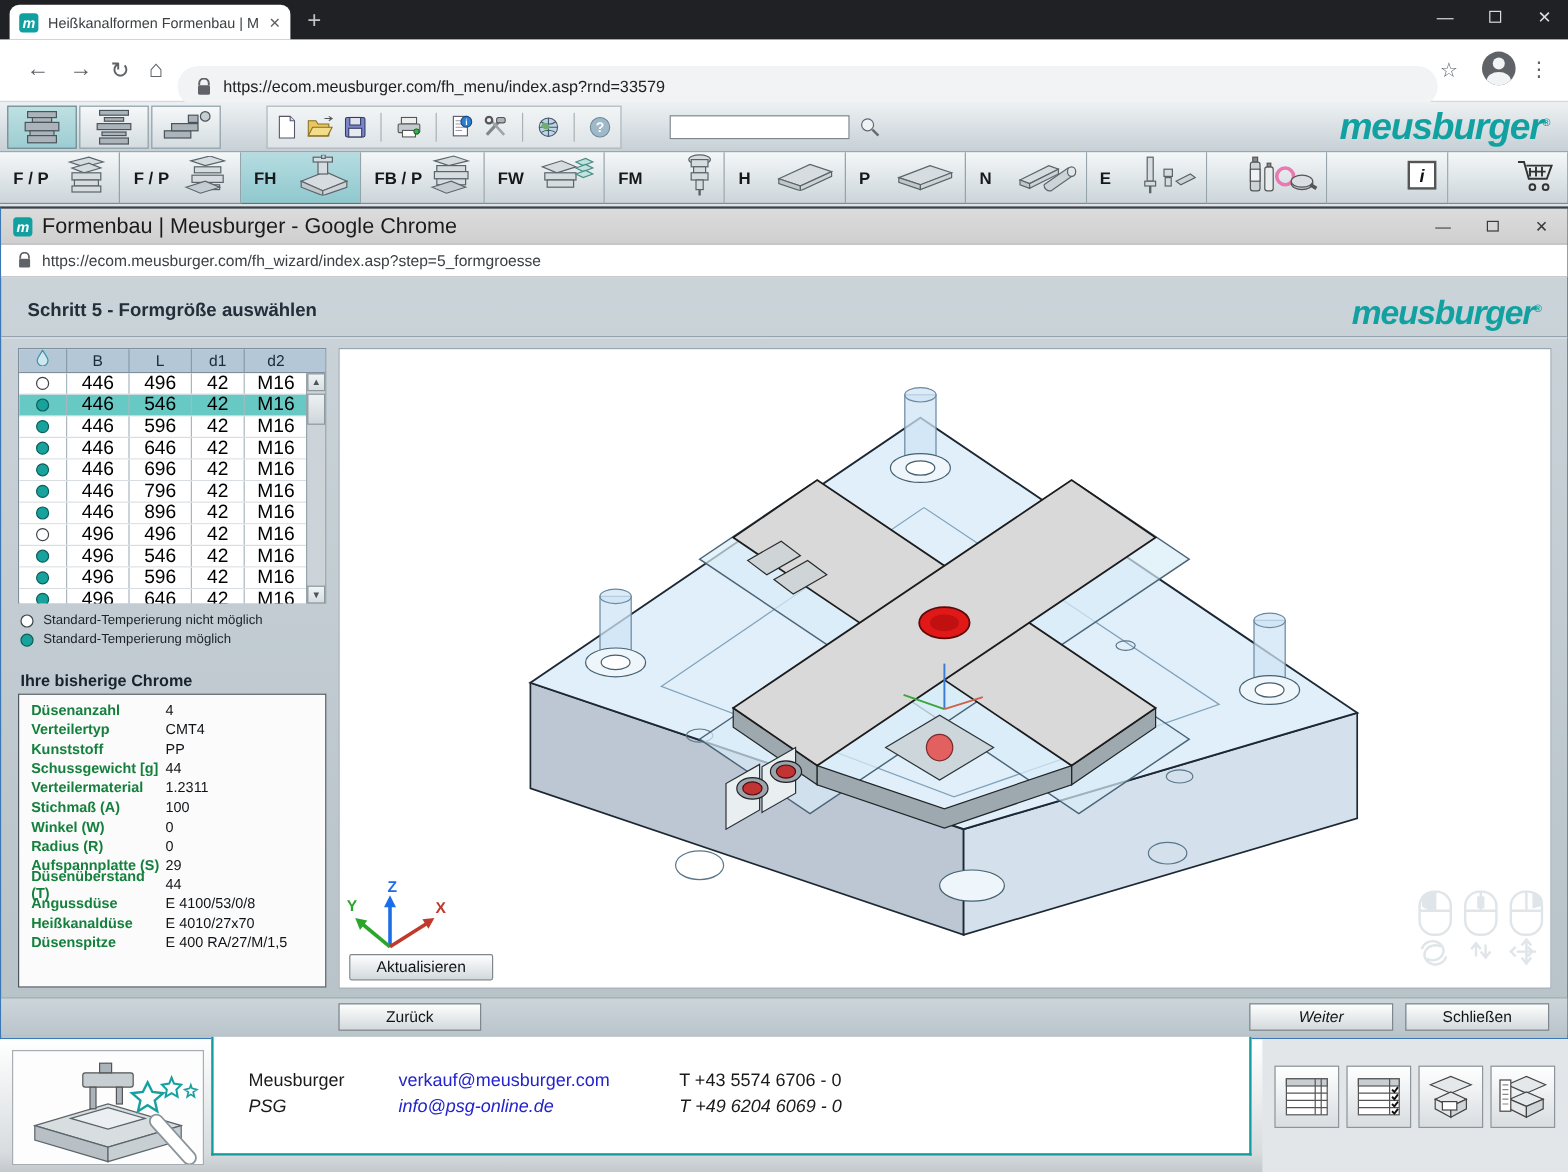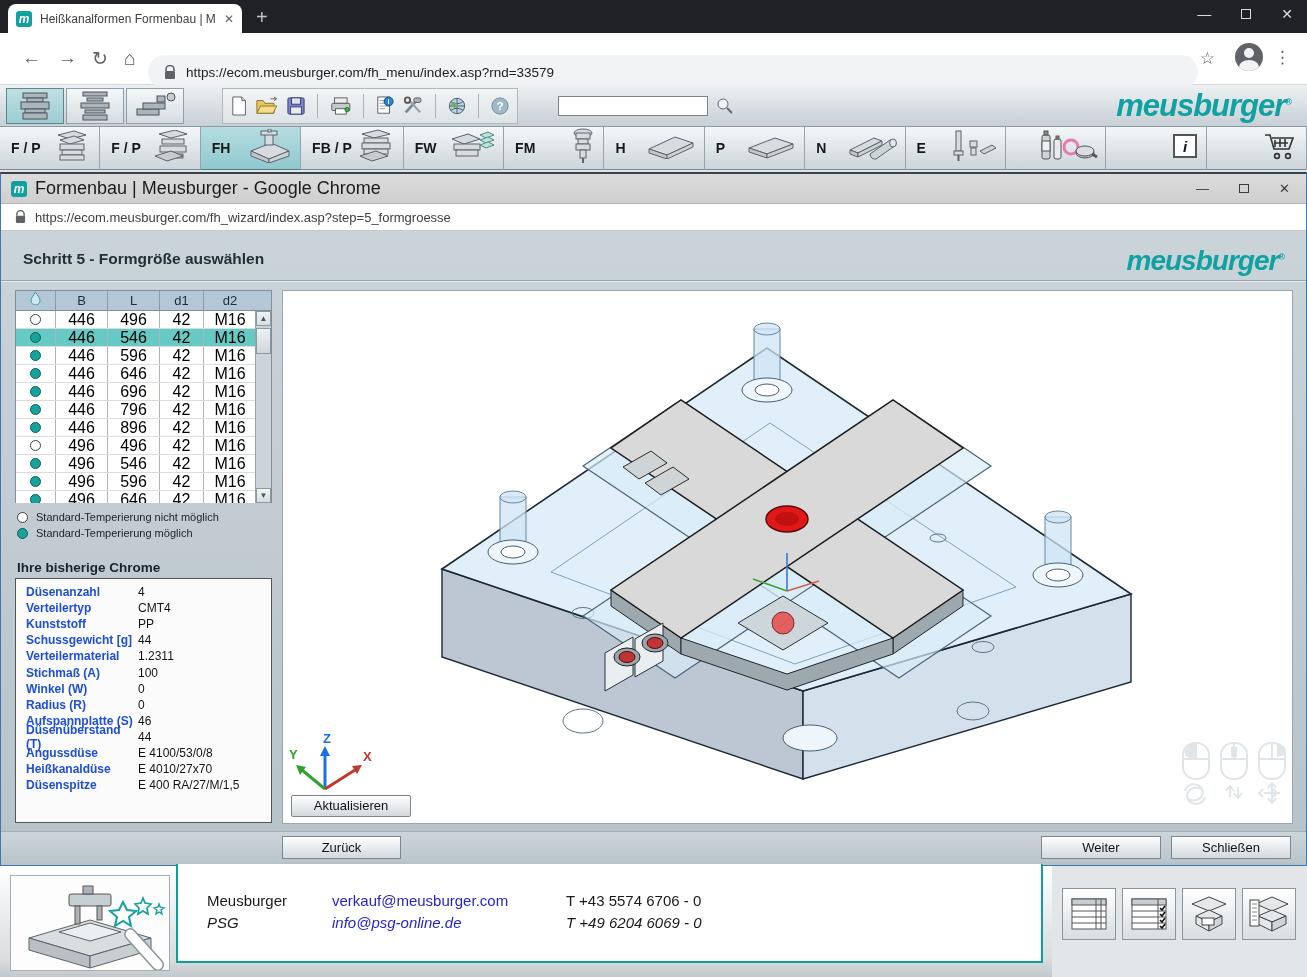--- a/index.html
+++ b/index.html
@@ -87,31 +87,31 @@
   .st-thumb { position:absolute; left:0; top:17px; width:15px; height:26px; background:linear-gradient(#eef1f2,#cfd6da); border:1px solid #8d99a0; }
 
   .legend { position:absolute; left:16px; top:278px; }
   .lrow { display:flex; align-items:center; height:16px; }
   .lrow .dot { margin:0 8px 0 0; width:11px; height:11px; }
   .lrow span.txt { font-size:11px; color:#1c2226; }
 
   .sel-title { position:absolute; left:16px; top:329px; font-size:13.5px; font-weight:bold; color:#17242e; }
   .sel-panel { position:absolute; left:14px; top:347px; width:257px; height:245px; background:#fbfbfb; border:1px solid #4f565b; padding:5px 0 0 10px; }
   .srow { display:flex; height:16.1px; align-items:center; }
-  .srow .k { width:112px; font-size:12px; font-weight:bold; color:#1d4ed8; }
+  .srow .k { width:112px; font-size:12px; font-weight:bold; color:#15803d; }
   .srow .v { font-size:12px; color:#101418; }
 
   
   .cadbox { position:absolute; left:281px; top:59px; width:1011px; height:534px; background:#fff; border:1px solid #9aa5ad; }
   .btn { background:linear-gradient(#fefefe,#d3d9dc); border:1px solid #7d878d; font-size:13px; color:#101418;
          text-align:center; font-family:"Liberation Sans",sans-serif; }
   .btn-update { position:absolute; left:290px; top:564px; width:120px; height:22px; line-height:20px; border-radius:2px; }
   .p-bottombar { position:absolute; left:0; top:600px; width:100%; height:31px; background:linear-gradient(#ccd5da,#bac5cc); border-top:1px solid #a3aeb5; }
   .btn-back { position:absolute; left:281px; top:4px; width:119px; height:23px; line-height:21px; }
-  .btn-next { position:absolute; left:1040px; top:4px; width:120px; height:23px; line-height:21px; }
+  .btn-next { position:absolute; left:1040px; top:4px; width:120px; height:23px; line-height:21px;font-style:italic; }
   .btn-close { position:absolute; left:1170px; top:4px; width:120px; height:23px; line-height:21px; }
 
   
   .footer { position:absolute; left:0; top:866px; width:100%; height:111px; background:linear-gradient(#ffffff,#d8dcdf 85%, #c2c8cc); }
   .wizard-box { position:absolute; left:10px; top:9px; width:160px; height:96px; background:#fdfdfd; border:1px solid #a6aeb3; }
   .contact-box { position:absolute; left:176px; top:-2px; width:867px; height:99px; background:#fff;
                  border-left:2px solid #129d9d; border-right:2px solid #129d9d; border-bottom:2px solid #129d9d; }
   .crow { position:absolute; left:0; width:100%; height:22px; }
   .crow .nm { position:absolute; left:29px; font-size:15px; color:#1a1a1a; }
   .crow a.em { position:absolute; left:154px; font-size:15px; color:#2424cc; text-decoration:none; }
@@ -567,21 +567,21 @@
             <div class="srow">
               <span class="k">Winkel (W)</span>
               <span class="v">0</span>
             </div>
             <div class="srow">
               <span class="k">Radius (R)</span>
               <span class="v">0</span>
             </div>
             <div class="srow">
               <span class="k">Aufspannplatte (S)</span>
-              <span class="v">46</span>
+              <span class="v">29</span>
             </div>
             <div class="srow">
               <span class="k">Düsenüberstand (T)</span>
               <span class="v">44</span>
             </div>
             <div class="srow">
               <span class="k">Angussdüse</span>
               <span class="v">E 4100/53/0/8</span>
             </div>
             <div class="srow">

